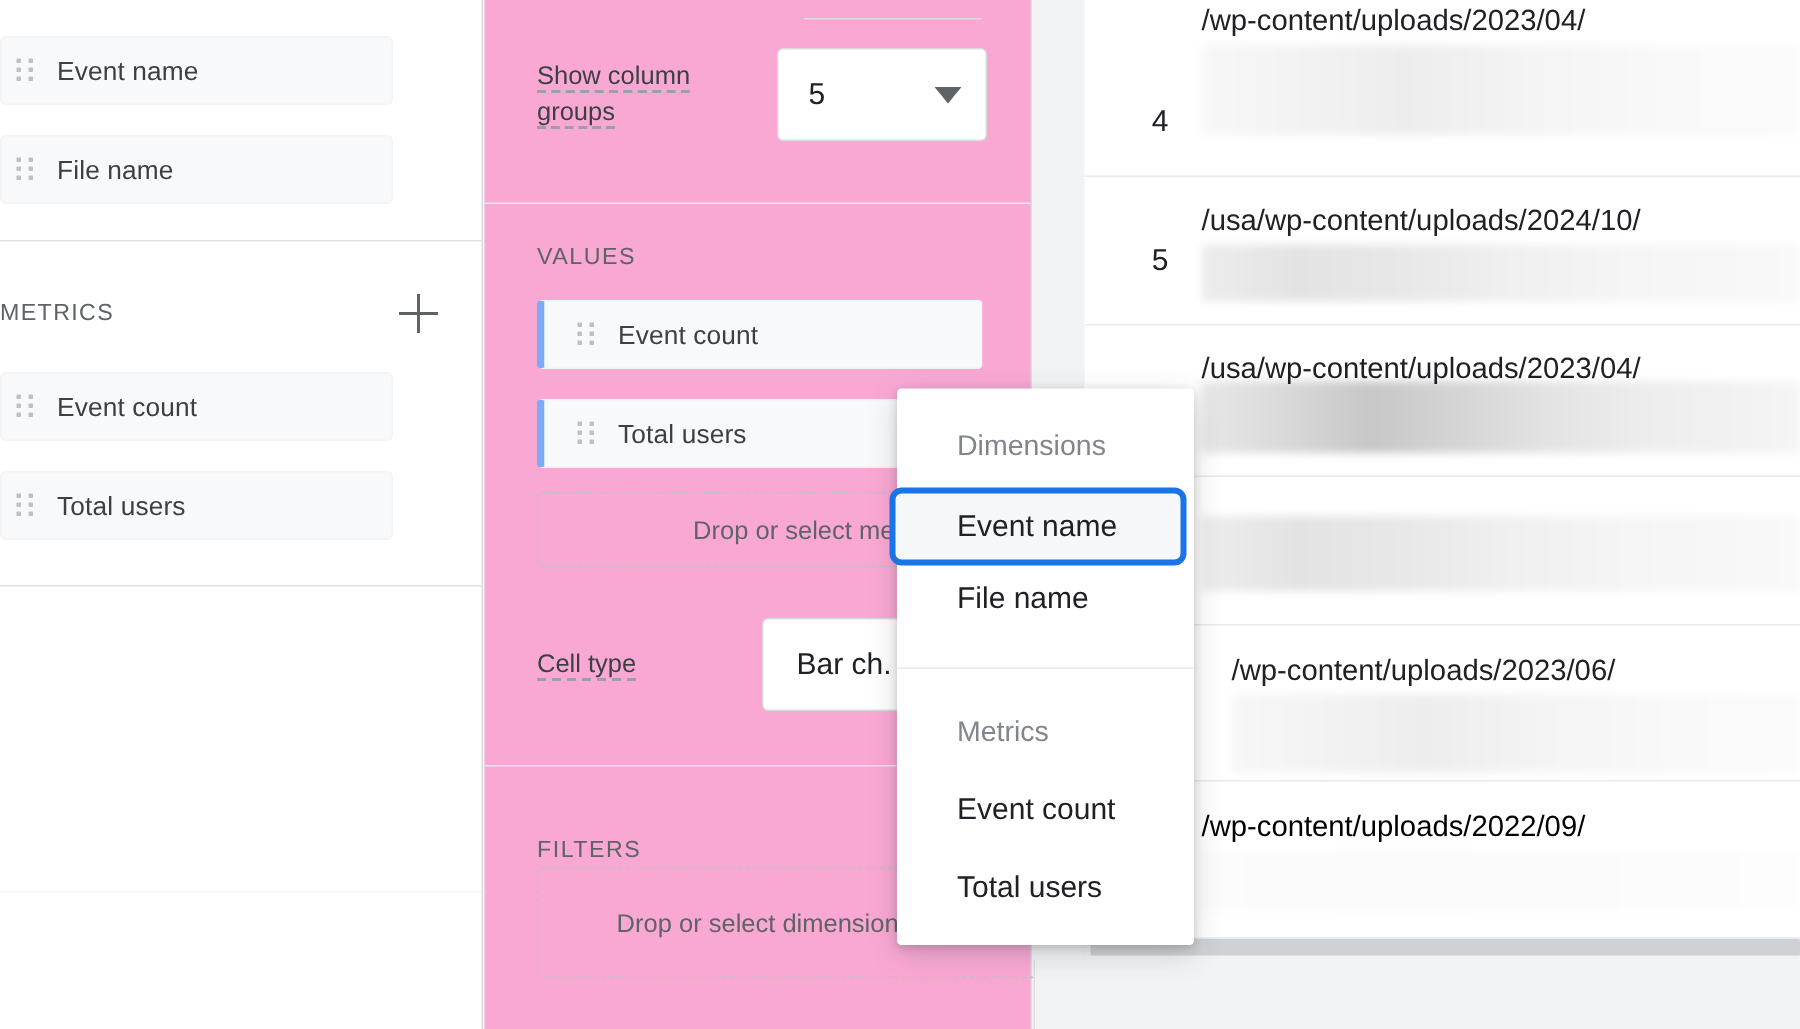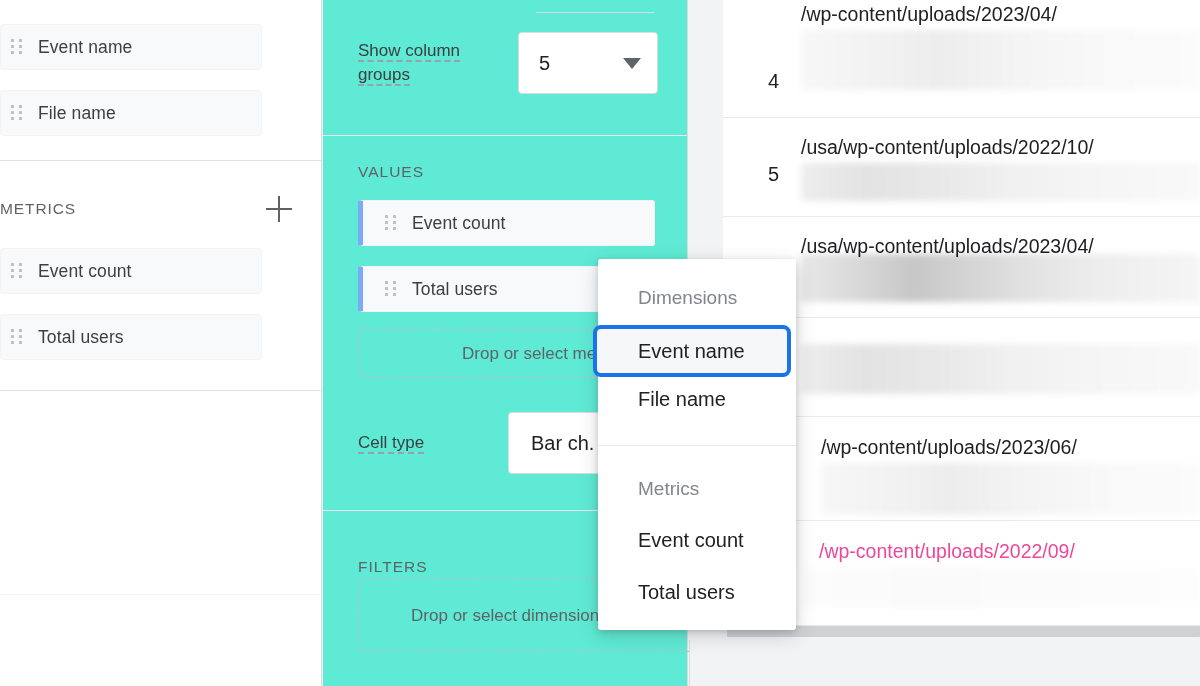--- a/index.html
+++ b/index.html
@@ -48,21 +48,21 @@
   }
   .plus::before,.plus::after{
     content:"";position:absolute;background:#5f6368;
   }
   .plus::before{left:0;top:12px;width:26px;height:2.2px;}
   .plus::after{top:0;left:12px;height:26px;width:2.2px;}
 
   
   .mid-panel{
     position:absolute;left:323px;top:0;width:365px;height:686px;
-    background:#5eead4;box-sizing:border-box;
+    background:#f9a8d4;box-sizing:border-box;
     border-right:1px solid #dadce0;
   }
   .mid-divider{height:1px;background:#e8eaed;width:100%;}
 
   .row-setting{
     display:flex;align-items:center;justify-content:space-between;
     padding:0 30px 0 35px;
   }
   .setting-label{
     font-size:17px;color:#3c4043;line-height:24px;
@@ -132,21 +132,21 @@
     box-sizing:border-box;
   }
   .trow .idx{
     width:78px;flex:0 0 78px;text-align:right;padding-right:22px;
     font-size:20px;color:#202124;box-sizing:border-box;
   }
   .trow .cellwrap{flex:1 1 auto;min-width:0;padding-right:0;}
   .cell-path{
     font-size:19.5px;color:#202124;white-space:nowrap;line-height:28px;
   }
-  .cell-path.faded{color:#ec4899;margin-left:18px;}
+  .cell-path.faded{color:#000000;}
   .redact{
     height:44px;margin-top:2px;width:100%;
     background:
       linear-gradient(90deg,
         rgba(0,0,0,.035) 0%, rgba(0,0,0,.055) 10%, rgba(0,0,0,.085) 22%,
         rgba(0,0,0,.10) 32%, rgba(0,0,0,.065) 45%, rgba(0,0,0,.05) 58%,
         rgba(0,0,0,.03) 72%, rgba(0,0,0,.02) 88%, rgba(0,0,0,.012) 100%);
     filter:blur(3px);
   }
   .redact.dark{
@@ -359,21 +359,21 @@
       <div class="idx" style="padding-top:70px;">4</div>
       <div class="cellwrap" style="padding-top:0;">
         <div class="cell-path">/wp-content/uploads/2023/04/</div>
         <div class="redact light" style="height:60px;"></div>
       </div>
     </div>
 
     <div class="trow" style="height:99px;">
       <div class="idx" style="padding-top:45px;">5</div>
       <div class="cellwrap" style="padding-top:15px;">
-        <div class="cell-path">/usa/wp-content/uploads/2022/10/</div>
+        <div class="cell-path">/usa/wp-content/uploads/2024/10/</div>
         <div class="redact mid" style="height:38px;"></div>
       </div>
     </div>
 
     <div class="trow" style="height:101px;">
       <div class="idx" style="padding-top:45px;"></div>
       <div class="cellwrap" style="padding-top:15px;">
         <div class="cell-path">/usa/wp-content/uploads/2023/04/</div>
         <div class="redact dark" style="height:48px;margin-top:-6px;"></div>
       </div>

